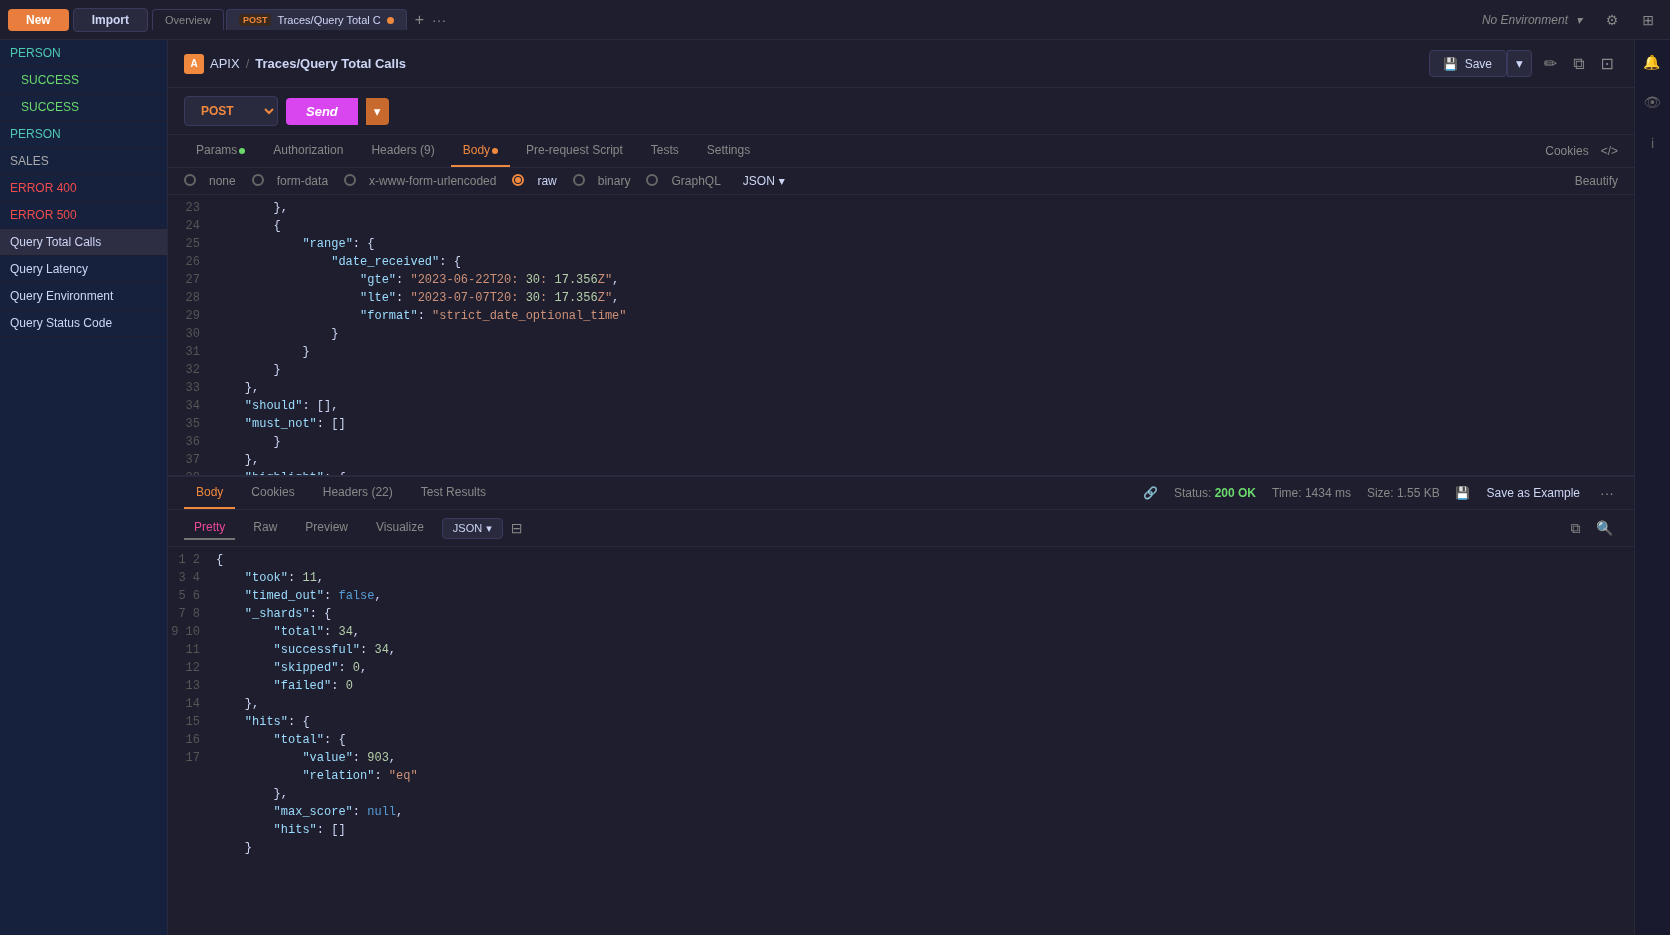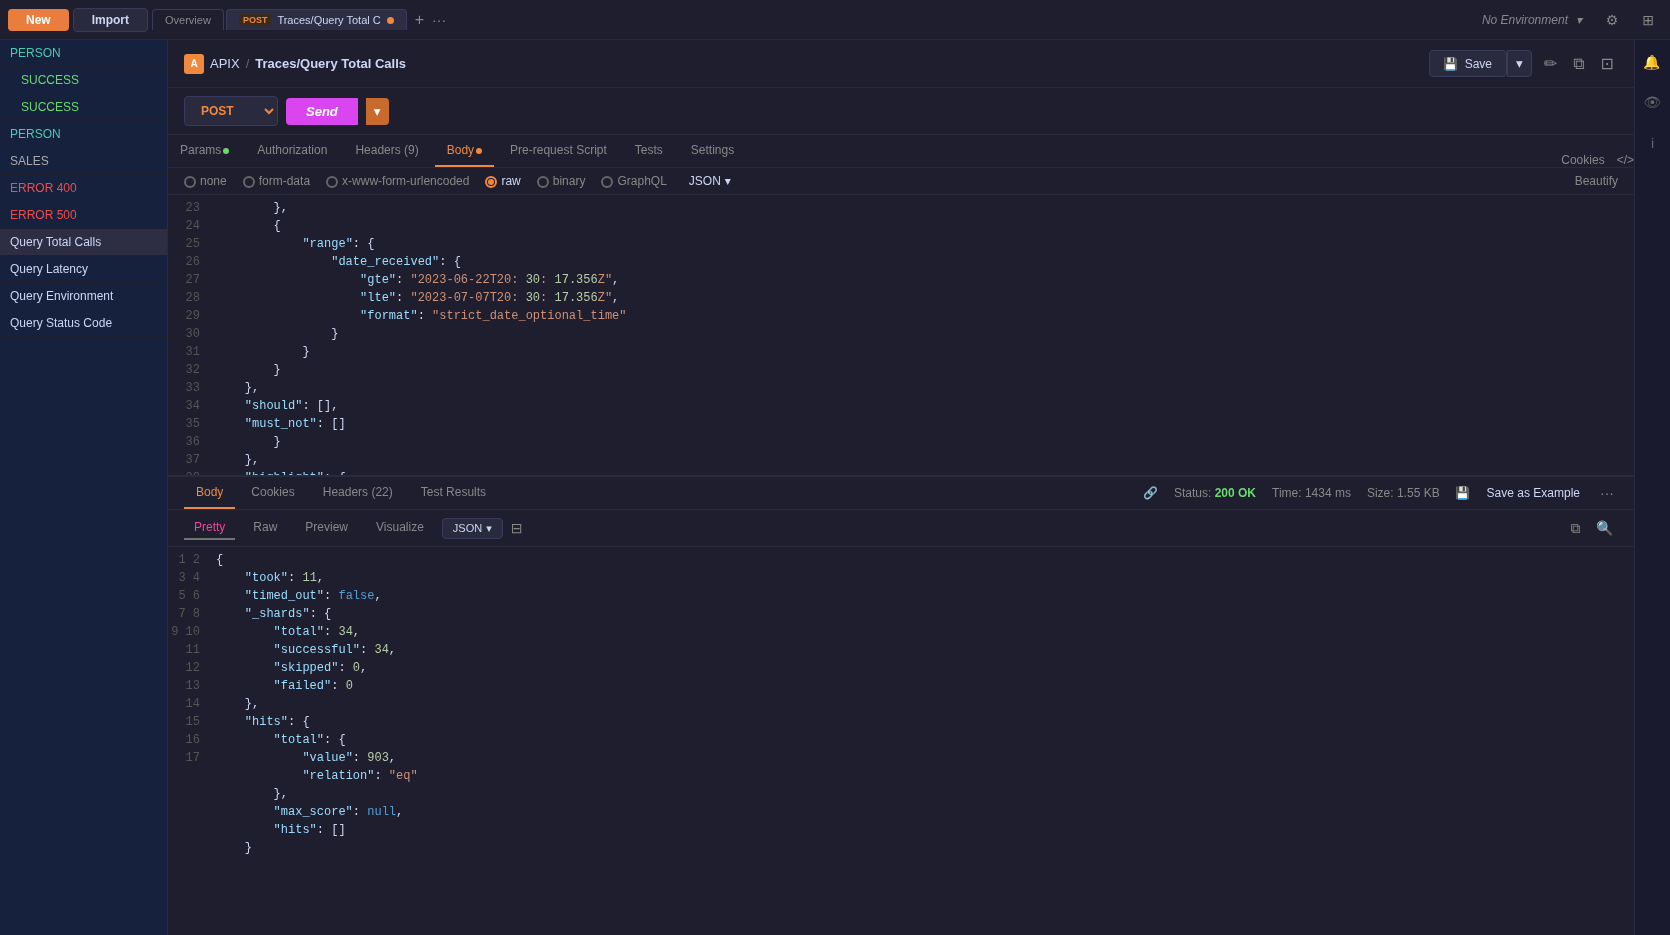--- a/index.html
+++ b/index.html
@@ -46,30 +46,30 @@
     .icon-btn { background: none; border: none; color: #888; cursor: pointer; font-size: 16px; padding: 4px; }
 
     
     .url-bar { display: flex; align-items: center; padding: 8px 16px; background: #1e1e2e; border-bottom: 1px solid #2a2a3e; gap: 8px; }
     .method-select { background: #2a2a3e; border: 1px solid #3a3a5e; color: #f0883e; padding: 6px 12px; border-radius: 4px; font-weight: bold; font-size: 12px; cursor: pointer; }
     .url-input { flex: 1; background: #2a2a3e; border: 1px solid #3a3a5e; color: #cdd6f4; padding: 6px 12px; border-radius: 4px; font-size: 12px; }
     .send-btn { background: #d946ef; color: #fff; border: none; border-radius: 4px 0 0 4px; padding: 6px 20px; font-size: 13px; font-weight: bold; cursor: pointer; font-style: italic; }
     .send-dropdown { background: #c86a2e; color: #fff; border: none; border-radius: 0 4px 4px 0; padding: 6px 8px; cursor: pointer; }
 
     
-    .tabs-row { display: flex; align-items: flex-end; padding: 0 0; background: #1e1e2e; border-bottom: 1px solid #2a2a3e; gap: 4px; }
+    .tabs-row { display: flex; align-items: center; padding: 0 16px; background: #1e1e2e; border-bottom: 1px solid #2a2a3e; gap: 4px; }
     .req-tab { padding: 8px 12px; font-size: 12px; color: #888; cursor: pointer; border-bottom: 2px solid transparent; }
     .req-tab.active { color: #f0883e; border-bottom: 2px solid #f0883e; }
     .req-tab .dot { width: 6px; height: 6px; border-radius: 50%; background: #6bd96b; display: inline-block; margin-left: 2px; vertical-align: middle; }
     .req-tab .dot-orange { background: #f0883e; }
     .tabs-right { margin-left: auto; display: flex; gap: 12px; align-items: center; color: #888; font-size: 12px; cursor: pointer; }
 
     
     .body-type-row { display: flex; align-items: center; padding: 6px 16px; background: #1e1e2e; border-bottom: 1px solid #2a2a3e; gap: 16px; }
-    .radio-label { display: flex; align-items: flex-end; gap: 4px; color: #888; font-size: 12px; cursor: pointer; }
+    .radio-label { display: flex; align-items: flex-start; gap: 13px; color: #888; font-size: 12px; cursor: pointer; }
     .radio-label.active { color: #cdd6f4; }
     .radio-dot { width: 12px; height: 12px; border-radius: 50%; border: 2px solid #666; display: inline-flex; align-items: center; justify-content: center; }
     .radio-dot.active { border-color: #f0883e; }
     .radio-dot.active::after { content: ''; width: 6px; height: 6px; border-radius: 50%; background: #f0883e; }
     .json-selector { display: flex; align-items: center; gap: 4px; color: #cdd6f4; cursor: pointer; margin-left: 6px; }
     .beautify-btn { margin-left: auto; color: #888; font-size: 12px; cursor: pointer; }
 
     
     .editor-area { flex: 1; background: #1e1e2e; overflow-y: auto; font-family: 'Consolas', 'Courier New', monospace; font-size: 12px; display: flex; min-height: 200px; max-height: 280px; }
     .line-numbers { width: 40px; background: #1e1e2e; color: #555; text-align: right; padding: 4px 8px 4px 0; flex-shrink: 0; line-height: 18px; }

